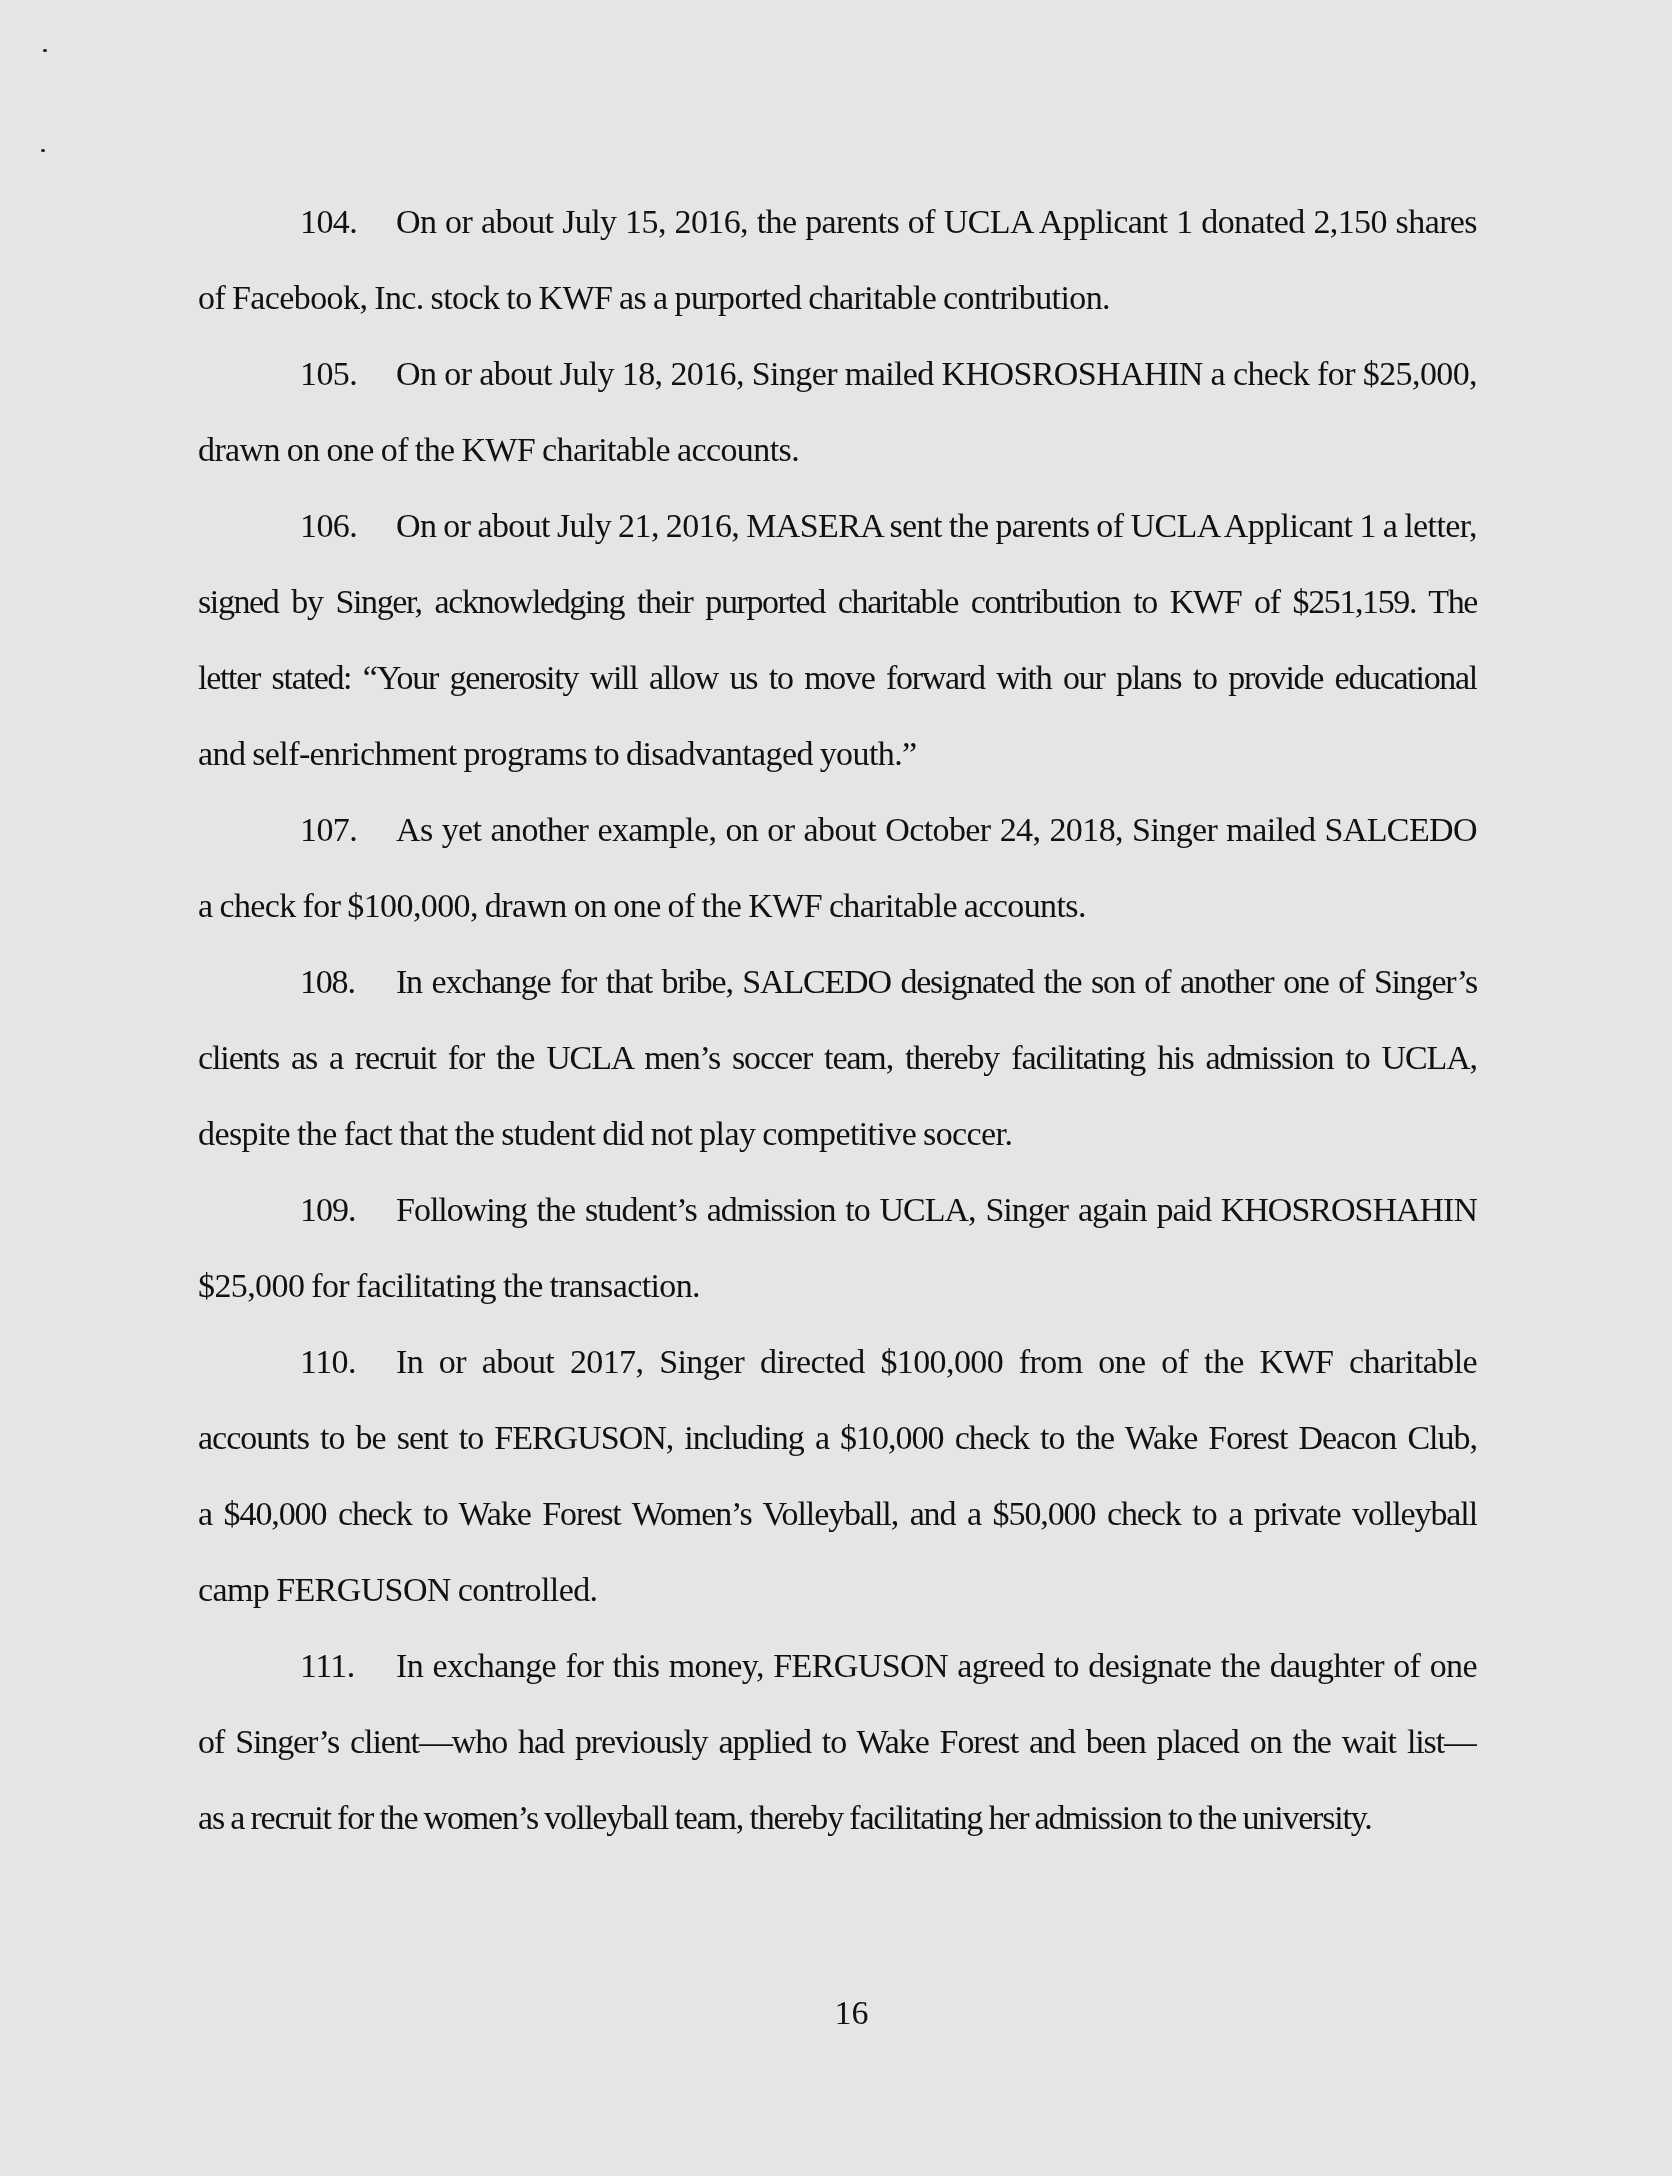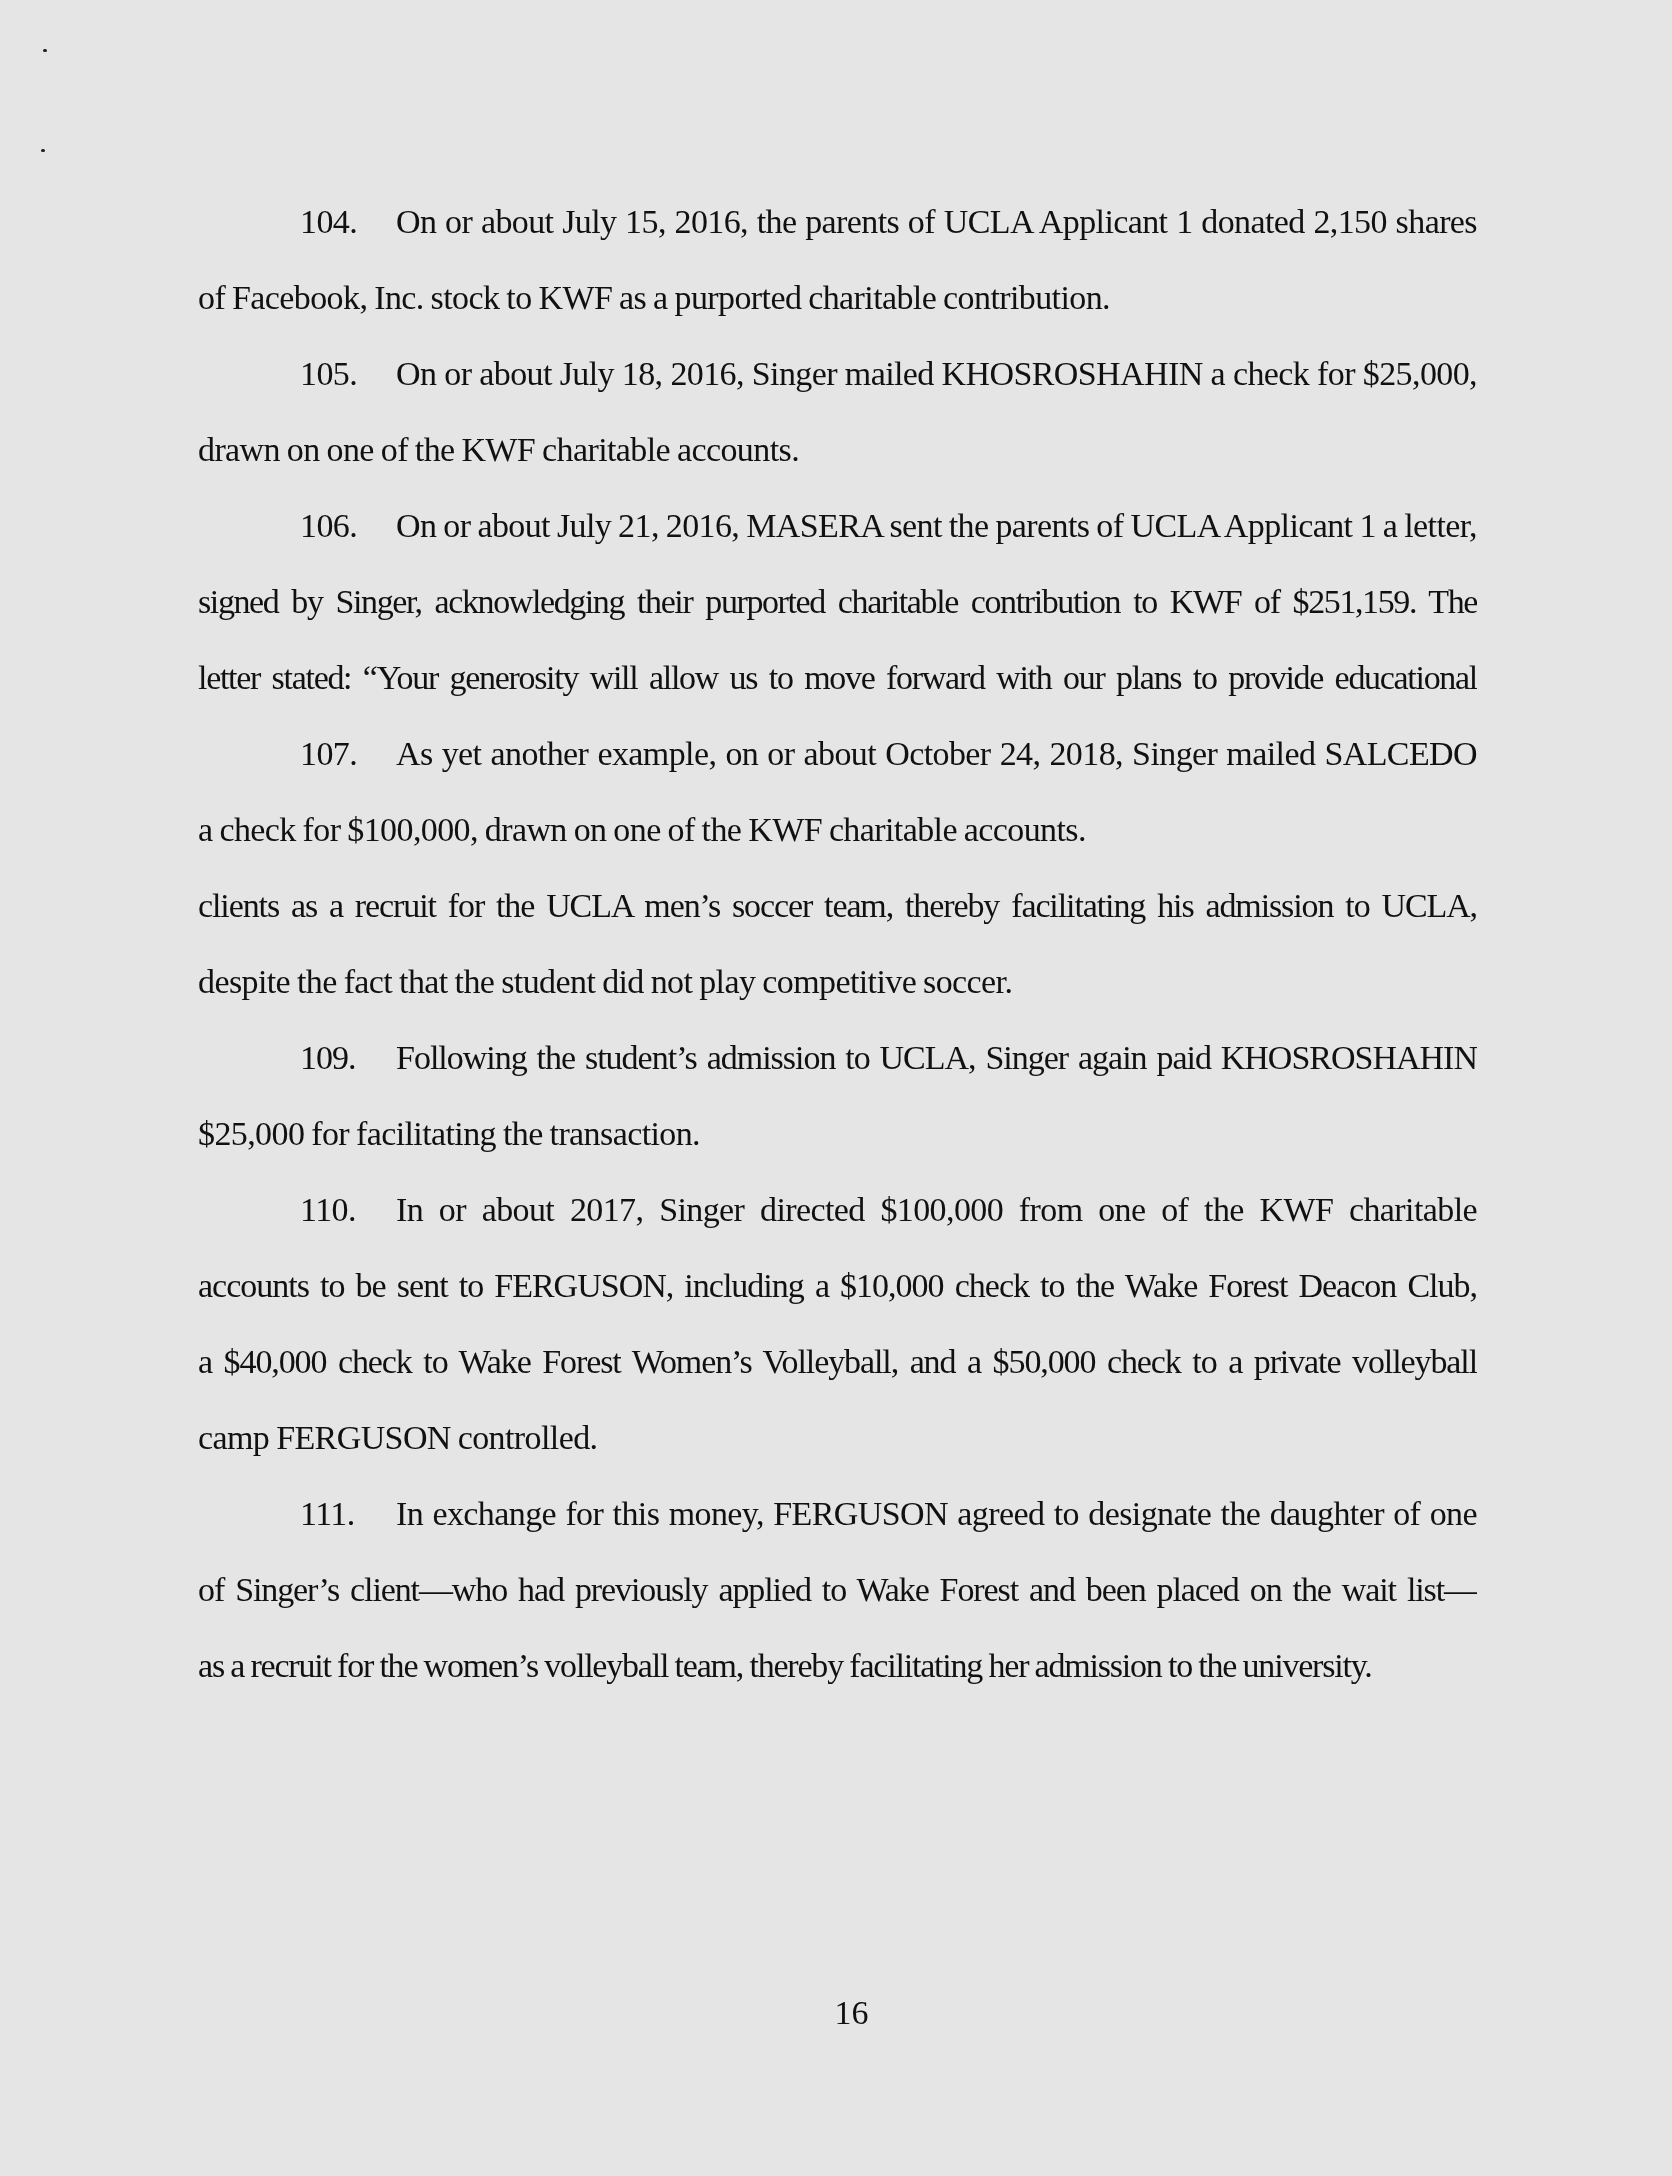--- a/index.html
+++ b/index.html
@@ -60,28 +60,34 @@
 
     <div class="line indent justify">
       <span class="txt"><span class="pnum">106.</span><span>On or about July 21, 2016, MASERA sent the parents of UCLA Applicant 1 a letter,</span></span>
     </div>
     <div class="line justify">
       <span class="txt" style="letter-spacing:-1.4px;">signed by Singer, acknowledging their purported charitable contribution to KWF of $251,159. The</span>
     </div>
     <div class="line justify">
       <span class="txt" style="letter-spacing:-1.3px;">letter stated: “Your generosity will allow us to move forward with our plans to provide educational</span>
     </div>
+    <div class="line">
+      <span class="txt">and self-enrichment programs to disadvantaged youth.”</span>
+    </div>
 
     <div class="line indent justify">
       <span class="txt"><span class="pnum">107.</span><span>As yet another example, on or about October 24, 2018, Singer mailed SALCEDO</span></span>
     </div>
     <div class="line">
       <span class="txt">a check for $100,000, drawn on one of the KWF charitable accounts.</span>
     </div>
 
+    <div class="line indent justify">
+      <span class="txt" style="letter-spacing:-1.2px;"><span class="pnum">108.</span><span>In exchange for that bribe, SALCEDO designated the son of another one of Singer’s</span></span>
+    </div>
     <div class="line justify">
       <span class="txt" style="letter-spacing:-1.1px;">clients as a recruit for the UCLA men’s soccer team, thereby facilitating his admission to UCLA,</span>
     </div>
     <div class="line">
       <span class="txt">despite the fact that the student did not play competitive soccer.</span>
     </div>
 
     <div class="line indent justify">
       <span class="txt" style="letter-spacing:-1px;"><span class="pnum">109.</span><span>Following the student’s admission to UCLA, Singer again paid KHOSROSHAHIN</span></span>
     </div>

